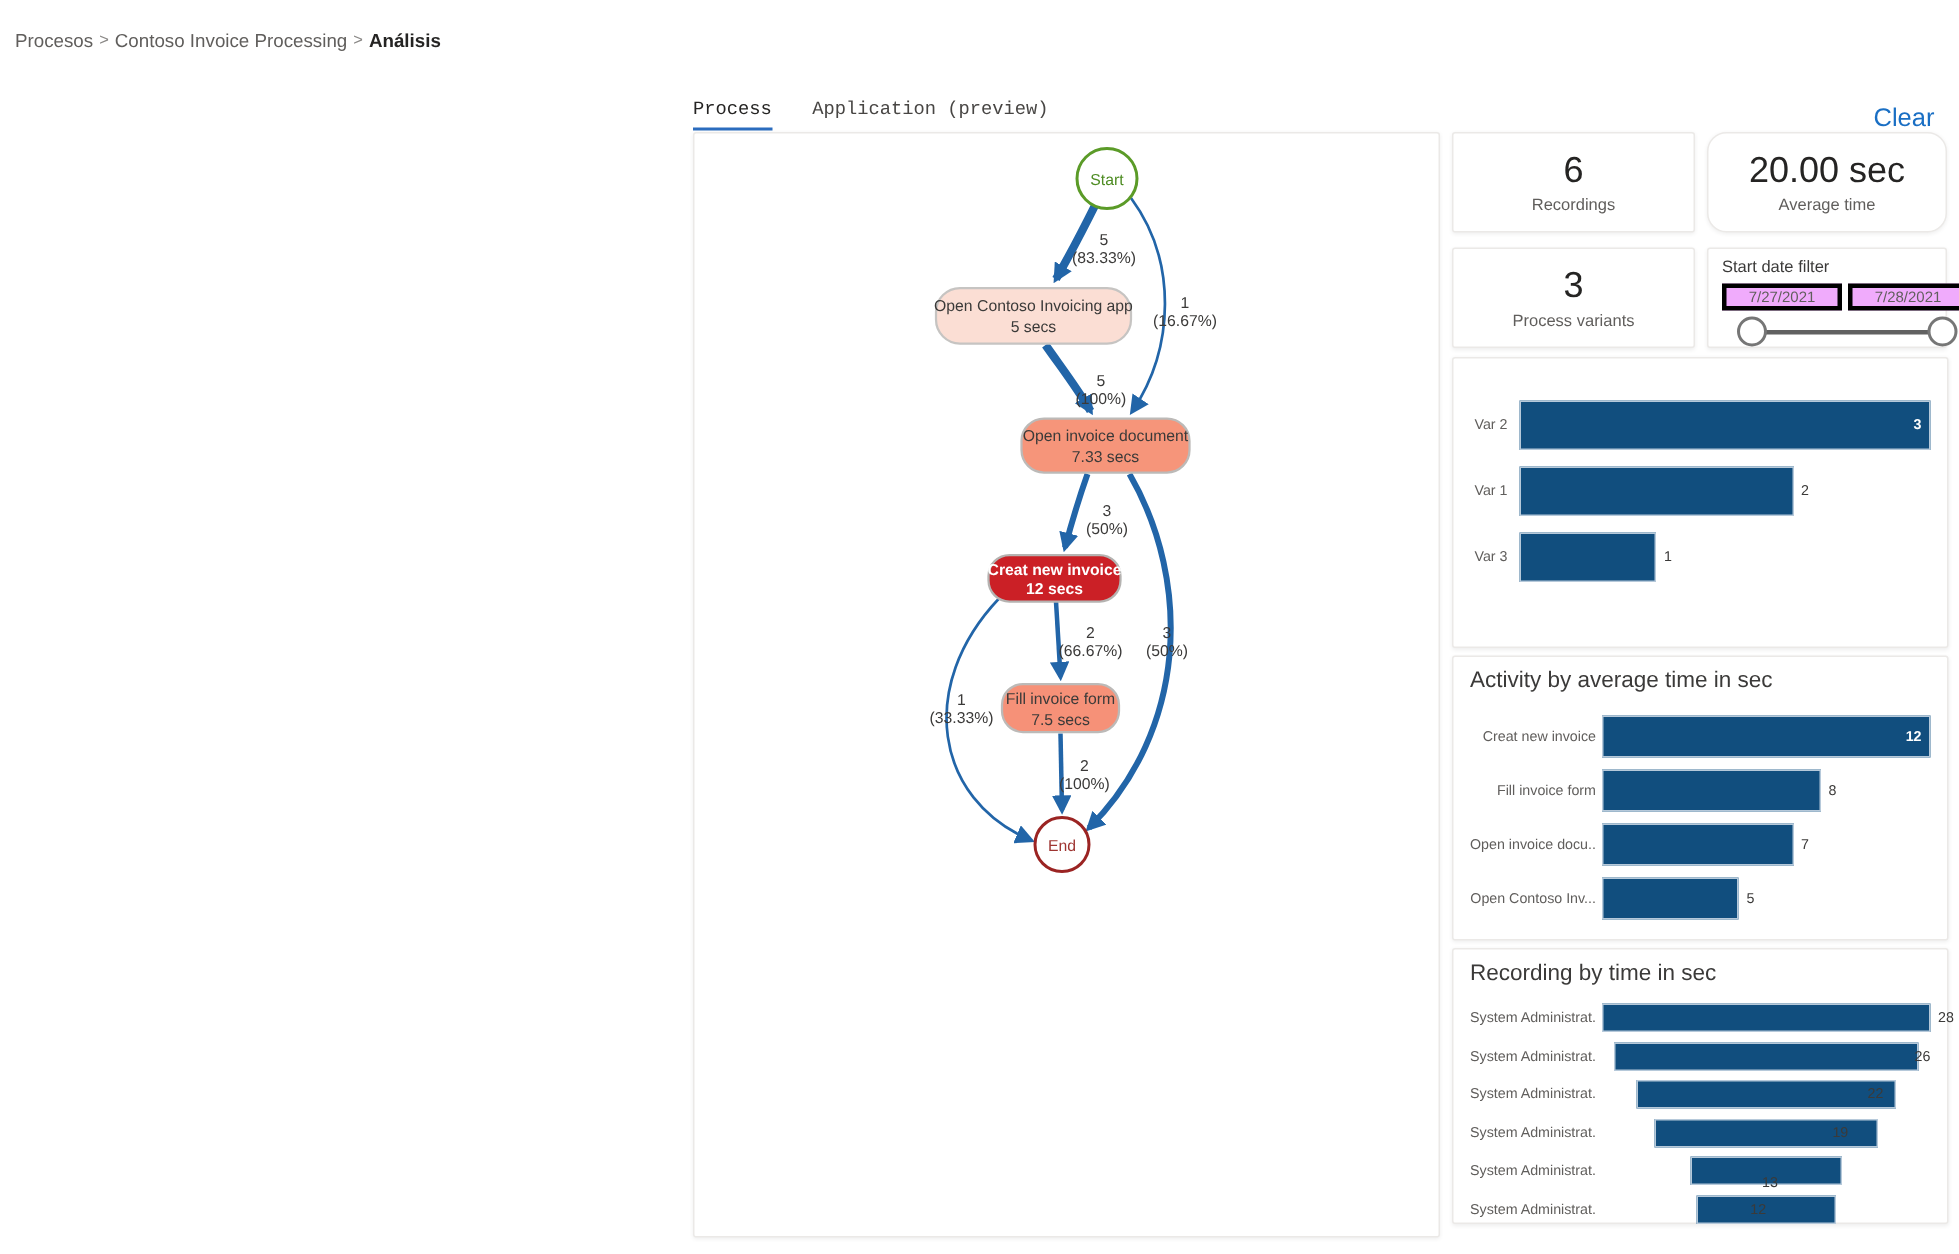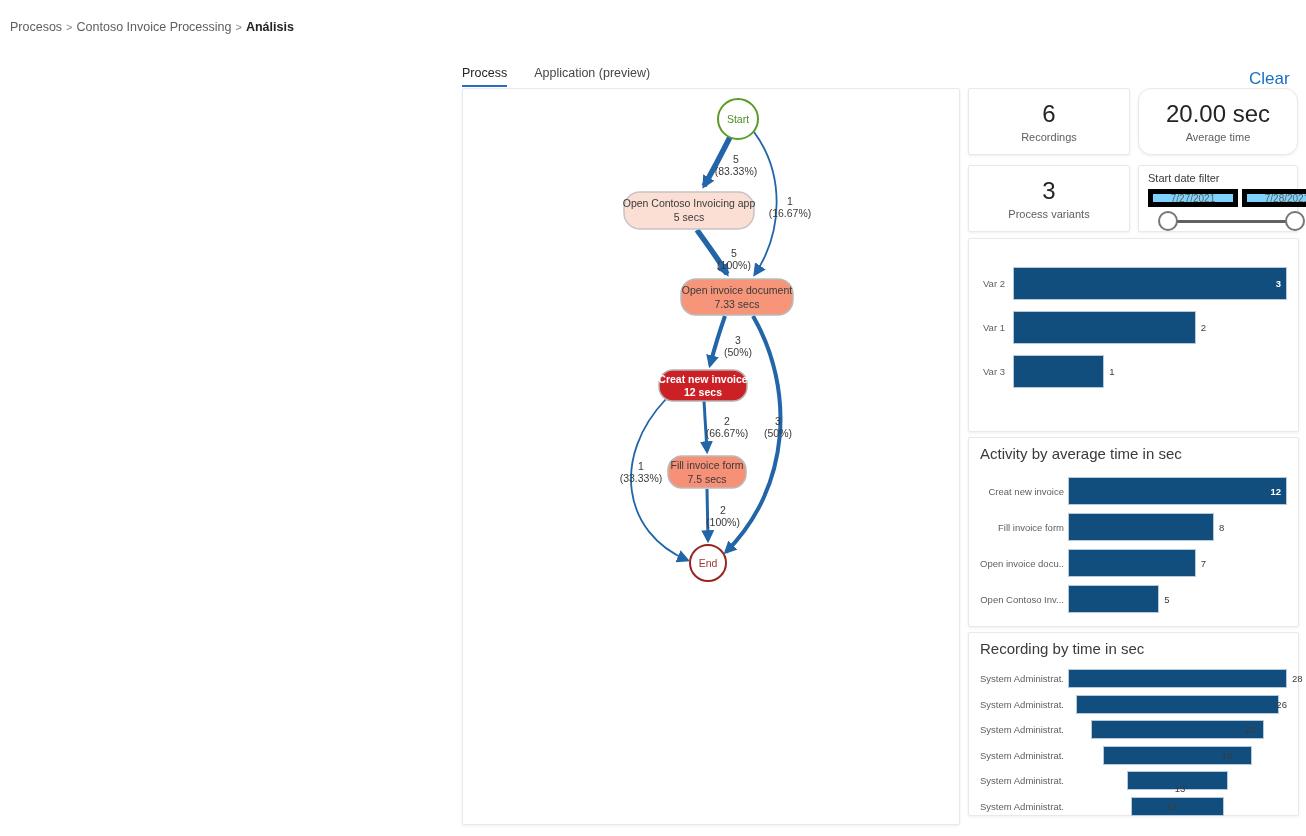--- a/index.html
+++ b/index.html
@@ -7,21 +7,21 @@
   body { position:relative; }
 
   
   .breadcrumb { position:absolute; left:10px; top:20px; font-size:12.5px; color:#605e5c; display:flex; gap:4px; align-items:center; }
   .breadcrumb .crumb { cursor:pointer; }
   .breadcrumb .sep { color:#8a8886; font-size:11px; }
   .breadcrumb .current { color:#252423; font-weight:bold; }
 
   
   .main-tabs { position:absolute; left:462px; top:66px; display:flex; gap:27px; font-size:12.5px; }
-  .main-tab { color:#484644; padding-bottom:5px; cursor:pointer; }
+  .main-tab { color:#484644; padding-bottom:5px; cursor:pointer;font-family:Liberation Mono, monospace; }
   .main-tab.active { color:#252423; border-bottom:2px solid #2b6cbe; }
 
   .clear-filters { position:absolute; left:1249px; top:69px; font-size:17px; color:#1a6fc4; cursor:pointer; }
 
   .panel { position:absolute; background:#fff; border:1px solid #ebe9e7; border-radius:2px; box-shadow:0 1px 3px rgba(0,0,0,0.07); }
 
   
   #map-panel { left:462px; top:88px; width:498px; height:737px; }
   .edge { fill:none; stroke:#2265a8; }
   .edge-label { font-size:10.5px; fill:#3b3a39; text-anchor:middle; }
@@ -34,21 +34,21 @@
   .card { display:flex; flex-direction:column; align-items:center; justify-content:center; }
   #card-recordings { left:968px; top:88px; width:162px; height:67px; }
   #card-avgtime { left:1138px; top:88px; width:160px; height:67px;border-radius:13px; }
   #card-variants { left:968px; top:165px; width:162px; height:67px; }
   #card-datefilter { left:1138px; top:165px; width:160px; height:67px; display:block; padding:6px 9px 0 9px; }
   .card-value { font-size:24px; color:#252423; }
   .card-label { font-size:11px; color:#605e5c; margin-top:3px; }
 
   .df-title { font-size:11px; color:#3b3a39; }
   .df-inputs { display:flex; gap:4px; margin-top:5px; }
-  .df-input { width:90px; height:18px; border:5px solid #000000; font-size:10px; color:#605e5c; text-align:center; font-family:"Liberation Sans", sans-serif; background:#7dd3fc; }
+  .df-input { width:80px; height:18px; border:3px solid #000000; font-size:10px; color:#605e5c; text-align:center; font-family:"Liberation Sans", sans-serif; background:#f0abfc; }
   .df-slider { position:relative; height:26px; margin-top:2px; }
   .df-track { position:absolute; left:20px; width:127px; top:11px; height:3px; background:#616161; border-radius:2px; }
   .df-handle { position:absolute; width:20px; height:20px; border-radius:50%; background:#fff; border:2px solid #767676; top:2px; }
   .df-handle.left { left:10px; }
   .df-handle.right { left:137px; }
 
   
   #panel-variants { left:968px; top:238px; width:331px; height:194px; padding:7px 11px; }
   #panel-activity { left:968px; top:437px; width:331px; height:190px; padding:7px 11px; }
   #panel-recording { left:968px; top:632px; width:331px; height:184px; padding:7px 11px; }

